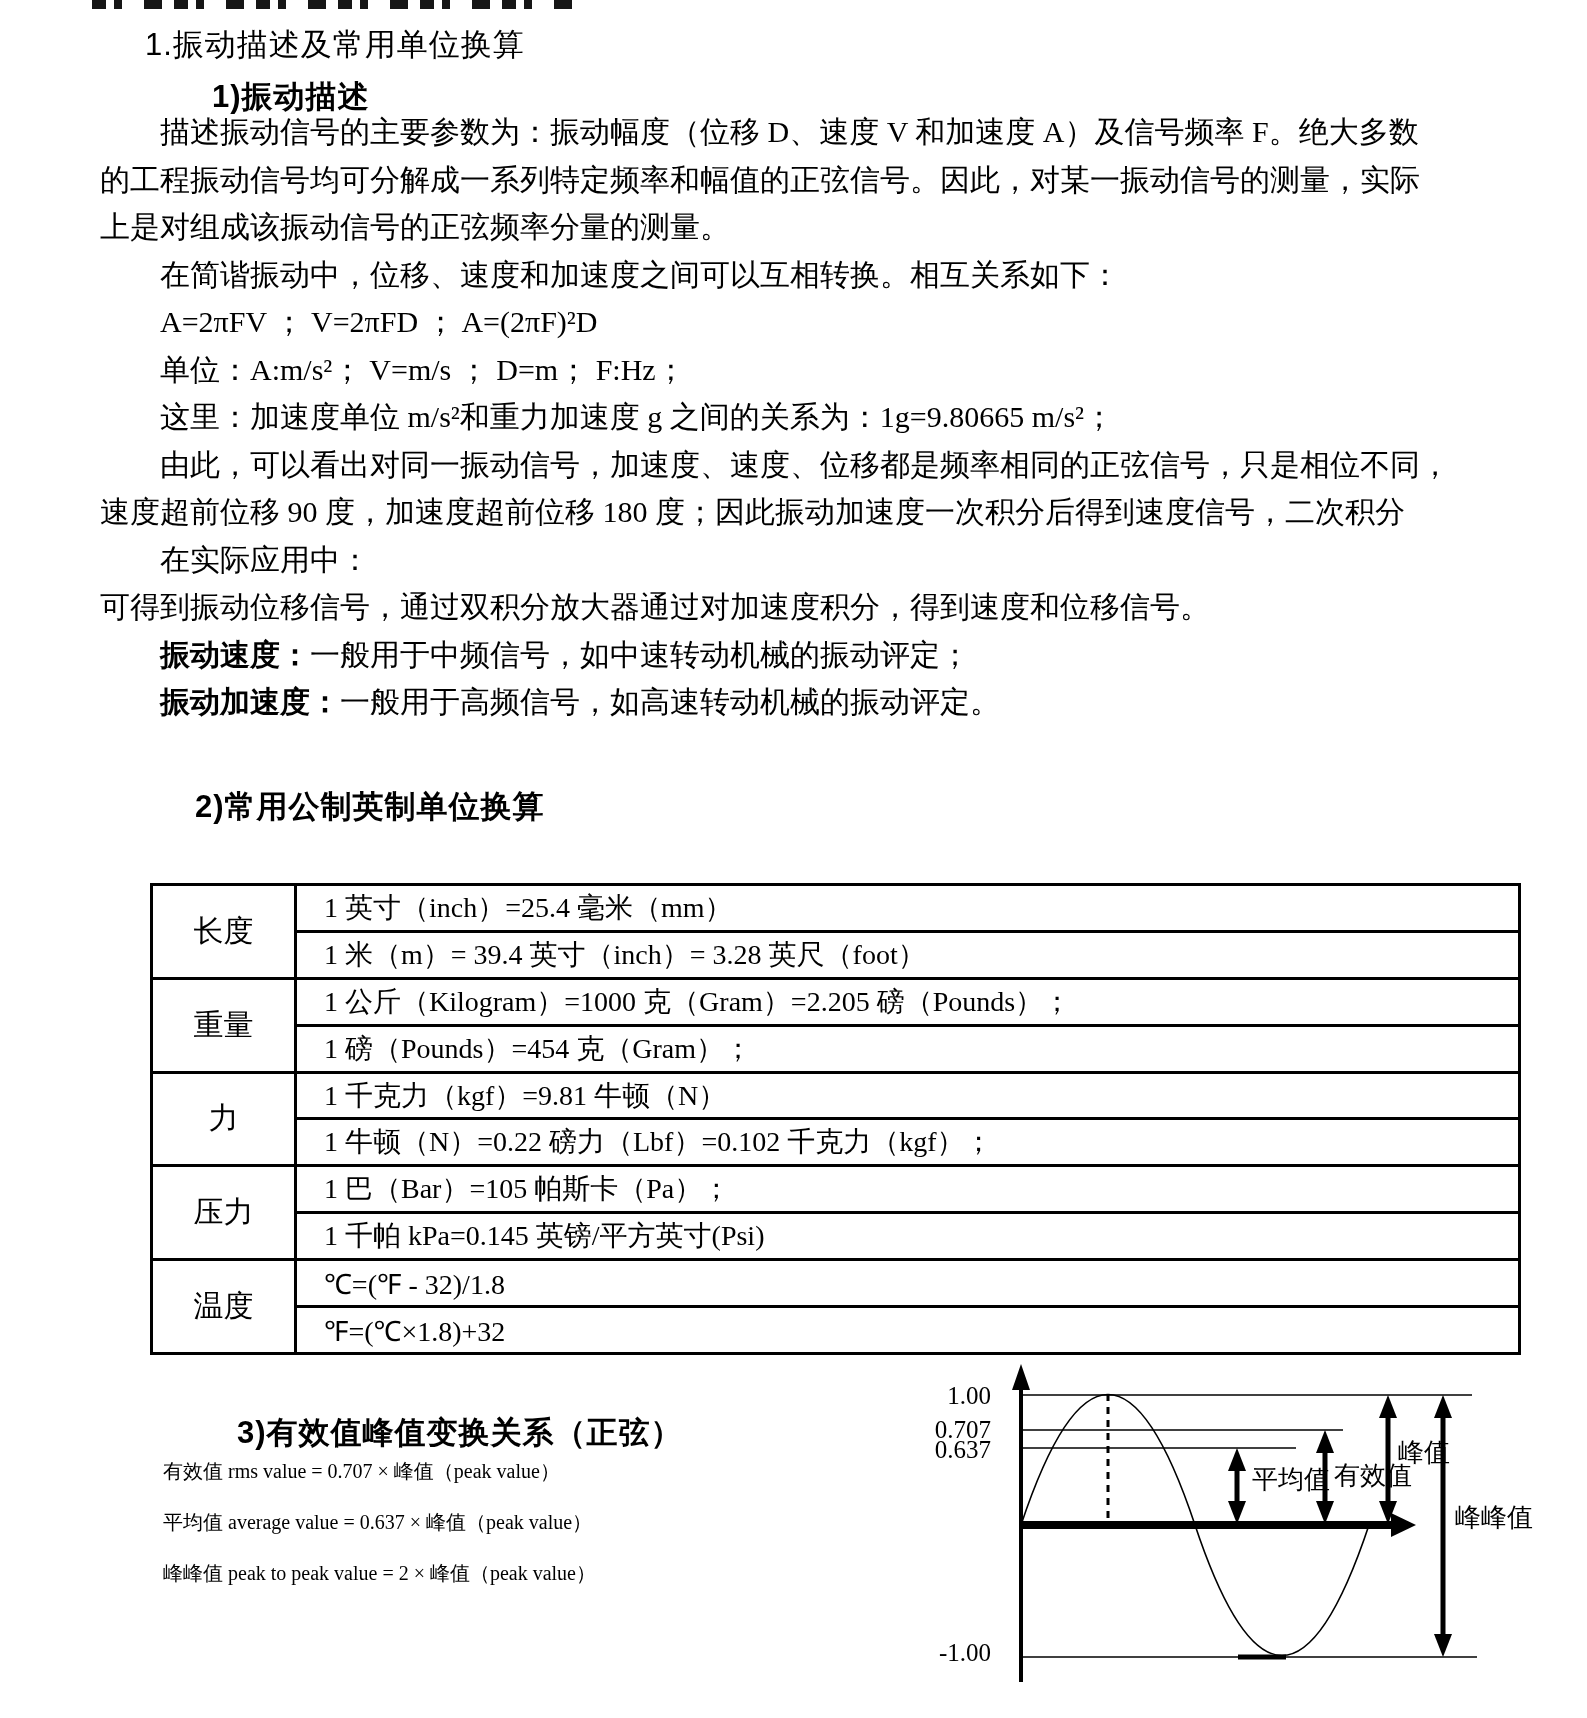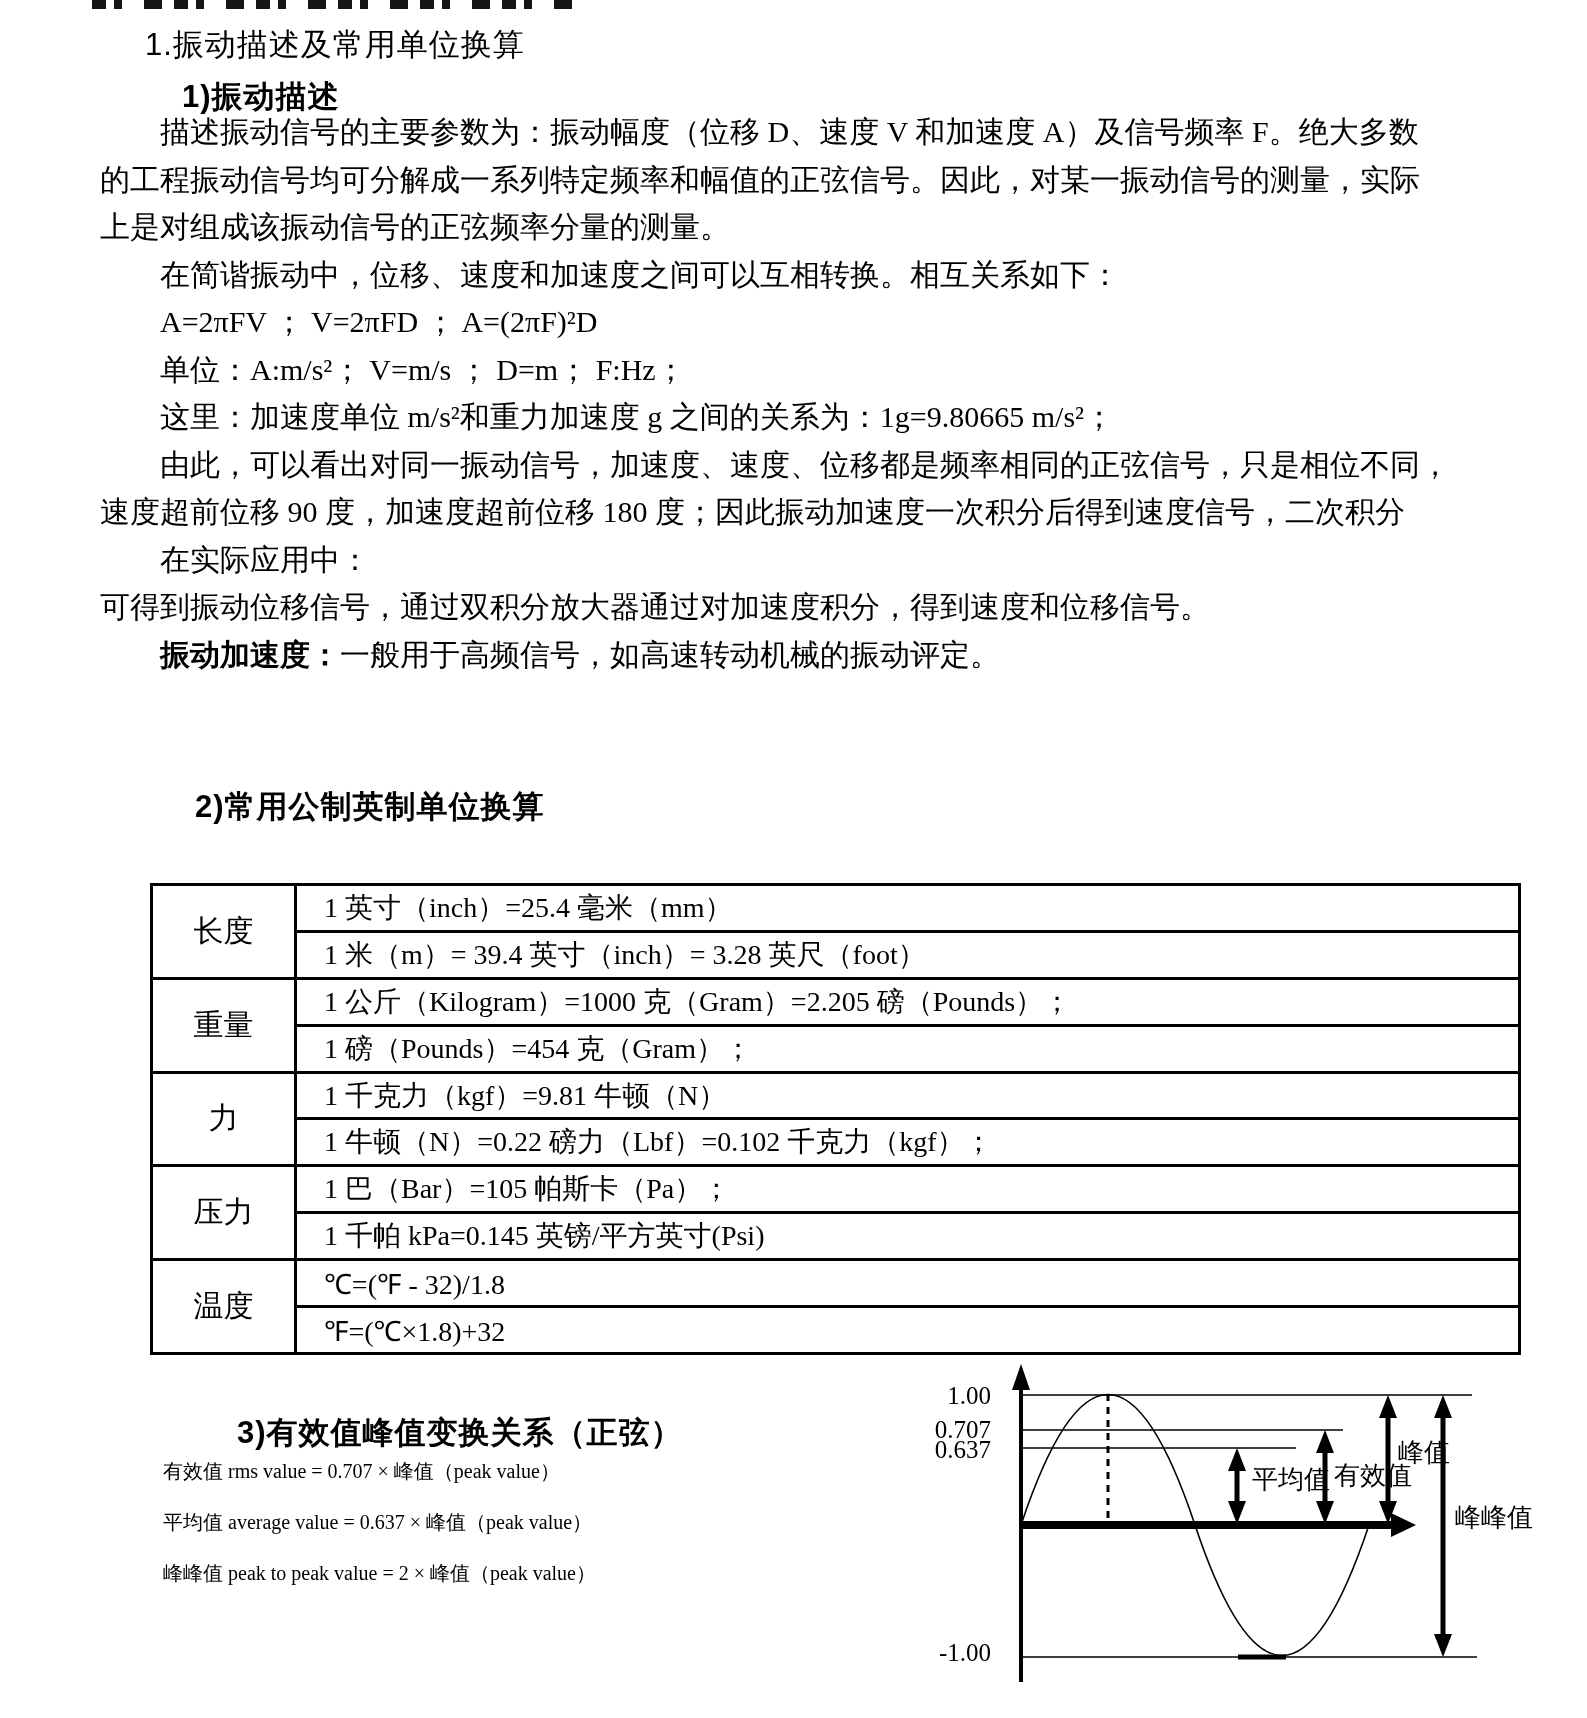--- a/index.html
+++ b/index.html
@@ -18,21 +18,21 @@
       #161616 22px 30px, transparent 30px 52px,
       #161616 52px 70px, transparent 70px 82px);
   }
   .h-main {
     position:absolute; left:145px; top:24px;
     font-family:"Liberation Sans", sans-serif; font-weight:normal;
     font-size:31px; letter-spacing:1px; white-space:nowrap;
   }
   .h-sub { position:absolute; font-family:"Liberation Sans", sans-serif;
     font-weight:bold; font-size:31px; letter-spacing:1px; white-space:nowrap; }
-  .h-s1 { left:182px; top:76px; }
+  .h-s1 { left:212px; top:76px; }
   .h-s2 { left:195px; top:786px; }
   .h-s3 { left:237px; top:1412px; }
 
   .bodyblock { position:absolute; left:100px; top:108px; width:1400px; font-size:30px; }
   .bodyblock .line { height:47.5px; line-height:47.5px; white-space:nowrap; }
   .ind { padding-left:60px; }
   .bodyblock b { font-weight:bold; }
 
   table.conv {
     position:absolute; left:150px; top:883px; width:1371px;
@@ -67,20 +67,21 @@
     <div class="line">的工程振动信号均可分解成一系列特定频率和幅值的正弦信号。因此，对某一振动信号的测量，实际</div>
     <div class="line">上是对组成该振动信号的正弦频率分量的测量。</div>
     <div class="line ind">在简谐振动中，位移、速度和加速度之间可以互相转换。相互关系如下：</div>
     <div class="line ind">A=2πFV ； V=2πFD ； A=(2πF)²D</div>
     <div class="line ind">单位：A:m/s²；  V=m/s ； D=m；  F:Hz；</div>
     <div class="line ind">这里：加速度单位 m/s²和重力加速度 g 之间的关系为：1g=9.80665 m/s²；</div>
     <div class="line ind">由此，可以看出对同一振动信号，加速度、速度、位移都是频率相同的正弦信号，只是相位不同，</div>
     <div class="line">速度超前位移 90 度，加速度超前位移 180 度；因此振动加速度一次积分后得到速度信号，二次积分</div>
     <div class="line ind">在实际应用中：</div>
     <div class="line">可得到振动位移信号，通过双积分放大器通过对加速度积分，得到速度和位移信号。</div>
+    <div class="line ind"><b>振动速度：</b><span>一般用于中频信号，如中速转动机械的振动评定；</span></div>
     <div class="line ind"><b>振动加速度：</b><span>一般用于高频信号，如高速转动机械的振动评定。</span></div>
   </div>
 
   <div class="h-sub h-s2">2)常用公制英制单位换算</div>
 
   <table class="conv">
     <tbody>
         <tr class="inner">
       <td class="cat" rowspan="2">长度</td>
       <td class="val">1 英寸（inch）=25.4 毫米（mm）</td>

